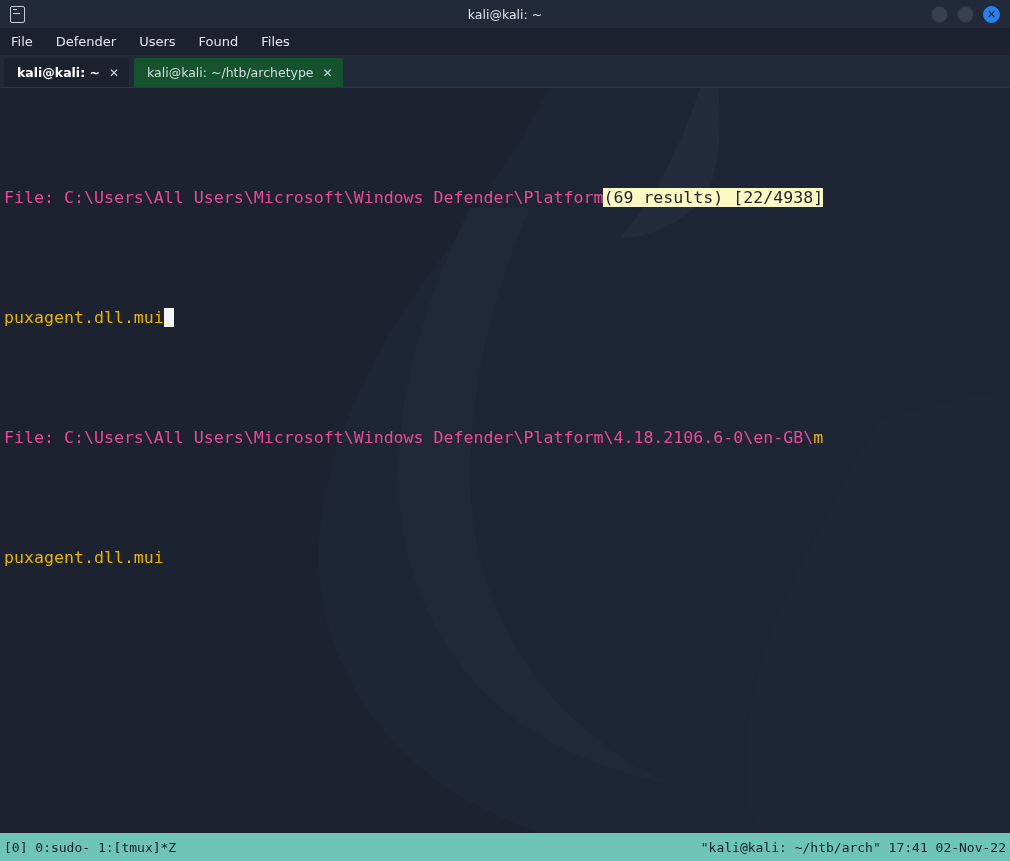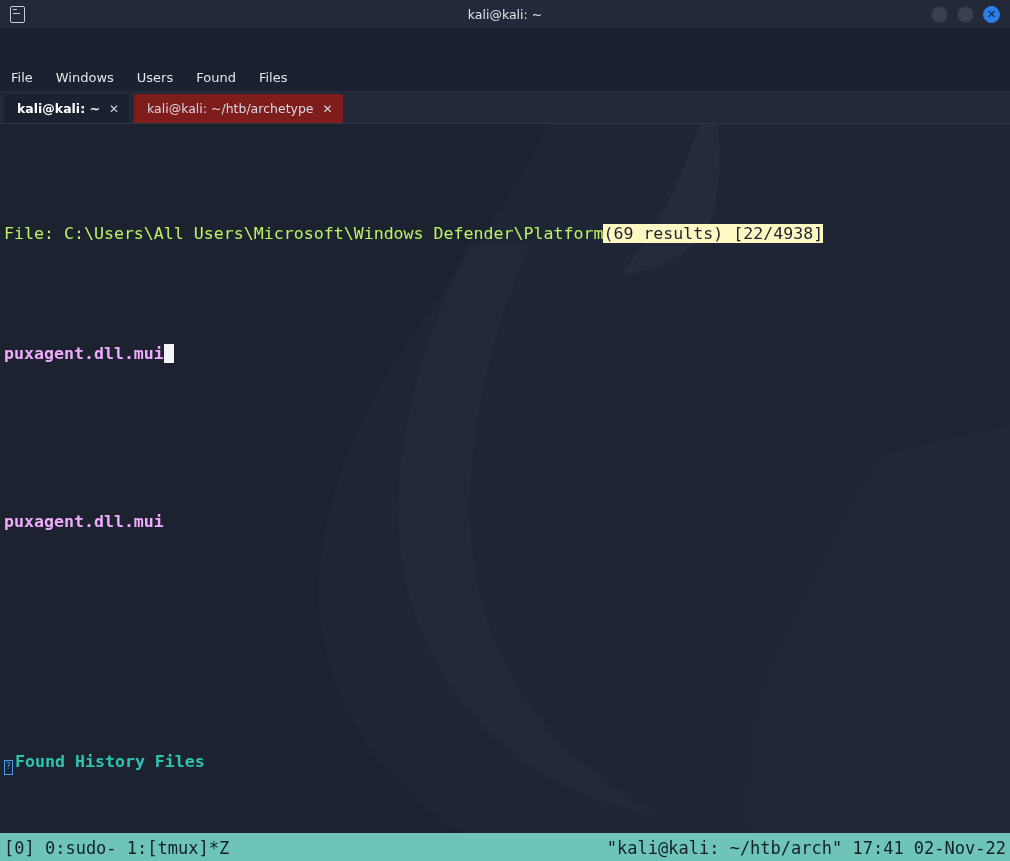--- a/index.html
+++ b/index.html
@@ -95,21 +95,20 @@
     height: 27px;
     flex: 0 0 27px;
     background: #1b212e;
     display: flex;
     align-items: center;
     padding-left: 8px;
     gap: 17px;
     font-family: "DejaVu Sans", sans-serif;
     font-size: 13px;
     color: #e2e6ee;
-    margin-top: 36px;
   }
   .menubar .mi { padding: 1px 3px; }
 
   
   .tabbar {
     height: 33px;
     flex: 0 0 33px;
     background: #222938;
     display: flex;
     align-items: flex-end;
@@ -125,21 +124,21 @@
     font-family: "DejaVu Sans", sans-serif;
     font-size: 12.5px;
     border-radius: 3px 3px 0 0;
   }
   .tab.active {
     background: #1b212e;
     color: #ffffff;
     font-weight: bold;
   }
   .tab.inactive {
-    background: #7f1d1d;
+    background: #14532d;
     color: #d7dbe4;
     margin-left: 5px;
   }
   .tab-close {
     font-size: 12px;
     color: #cfd4de;
     font-weight: normal;
   }
 
   
@@ -160,22 +159,22 @@
   .term-lines {
     position: relative;
     font-family: "DejaVu Sans Mono", monospace;
     font-size: 16.6px;
     line-height: 24px;
     white-space: pre;
     letter-spacing: 0px;
   }
   .line { height: 24px; }
 
-  .c-white   { color: #bef264; }
-  .c-red     { color: #f0abfc; font-weight: bold; }
+  .c-white   { color: #ec4899; }
+  .c-red     { color: #eab308; font-weight: normal; }
   .c-cyan    { color: #2ec5b0; font-weight: bold; }
   .c-hl      { background: #fef9c3; color: #1d2330; }
   .cursor-blk{ background: #f2f4f7; color: #f2f4f7; }
 
   .tofu {
     display: inline-block;
     width: 9px;
     height: 15px;
     border: 1.5px solid #4a9ef0;
     color: #4a9ef0;
@@ -191,21 +190,21 @@
   .statusbar {
     height: 28px;
     flex: 0 0 28px;
     background: #6fc4b8;
     color: #12202a;
     display: flex;
     align-items: center;
     justify-content: space-between;
     padding: 1px 2px 0 4px;
     font-family: "DejaVu Sans Mono", monospace;
-    font-size: 17px;
+    font-size: 13px;
     white-space: pre;
   }
   .sb-right { padding-right: 2px; }
 </style>
 </head>
 <body>
 
 <div id="app">
 
   <div class="titlebar">
@@ -213,21 +212,21 @@
     <div class="tb-title">kali@kali: ~</div>
     <div class="tb-buttons">
       <div class="tb-btn"></div>
       <div class="tb-btn"></div>
       <div class="tb-btn close">✕</div>
     </div>
   </div>
 
   <div class="menubar">
     <span class="mi">File</span>
-    <span class="mi">Windows</span>
+    <span class="mi">Defender</span>
     <span class="mi">Users</span>
     <span class="mi">Found</span>
     <span class="mi">Files</span>
   </div>
 
   <div class="tabbar">
     <div class="tab active">
       <span>kali@kali: ~</span>
       <span class="tab-close">✕</span>
     </div>
@@ -253,29 +252,29 @@
 
     <div class="term-lines">
 
       
       <div class="line"><span class="c-white">File: C:\Users\All Users\Microsoft\Windows Defender\Platform</span><span class="c-hl">(69 results) [22/4938]</span></div>
 
       
       <div class="line"><span class="c-red">puxagent.dll.mui</span><span class="cursor-blk"> </span></div>
 
       
+      <div class="line"><span class="c-white">File: C:\Users\All Users\Microsoft\Windows Defender\Platform\4.18.2106.6-0\en-GB\</span><span class="c-red">m</span></div>
 
       
       <div class="line"><span class="c-red">puxagent.dll.mui</span></div>
 
       
       <div class="line"></div>
 
       
-      <div class="line"><span class="tofu">?</span><span class="c-cyan">Found History Files</span></div>
 
       
       
 
       
 
       
       
 
       

